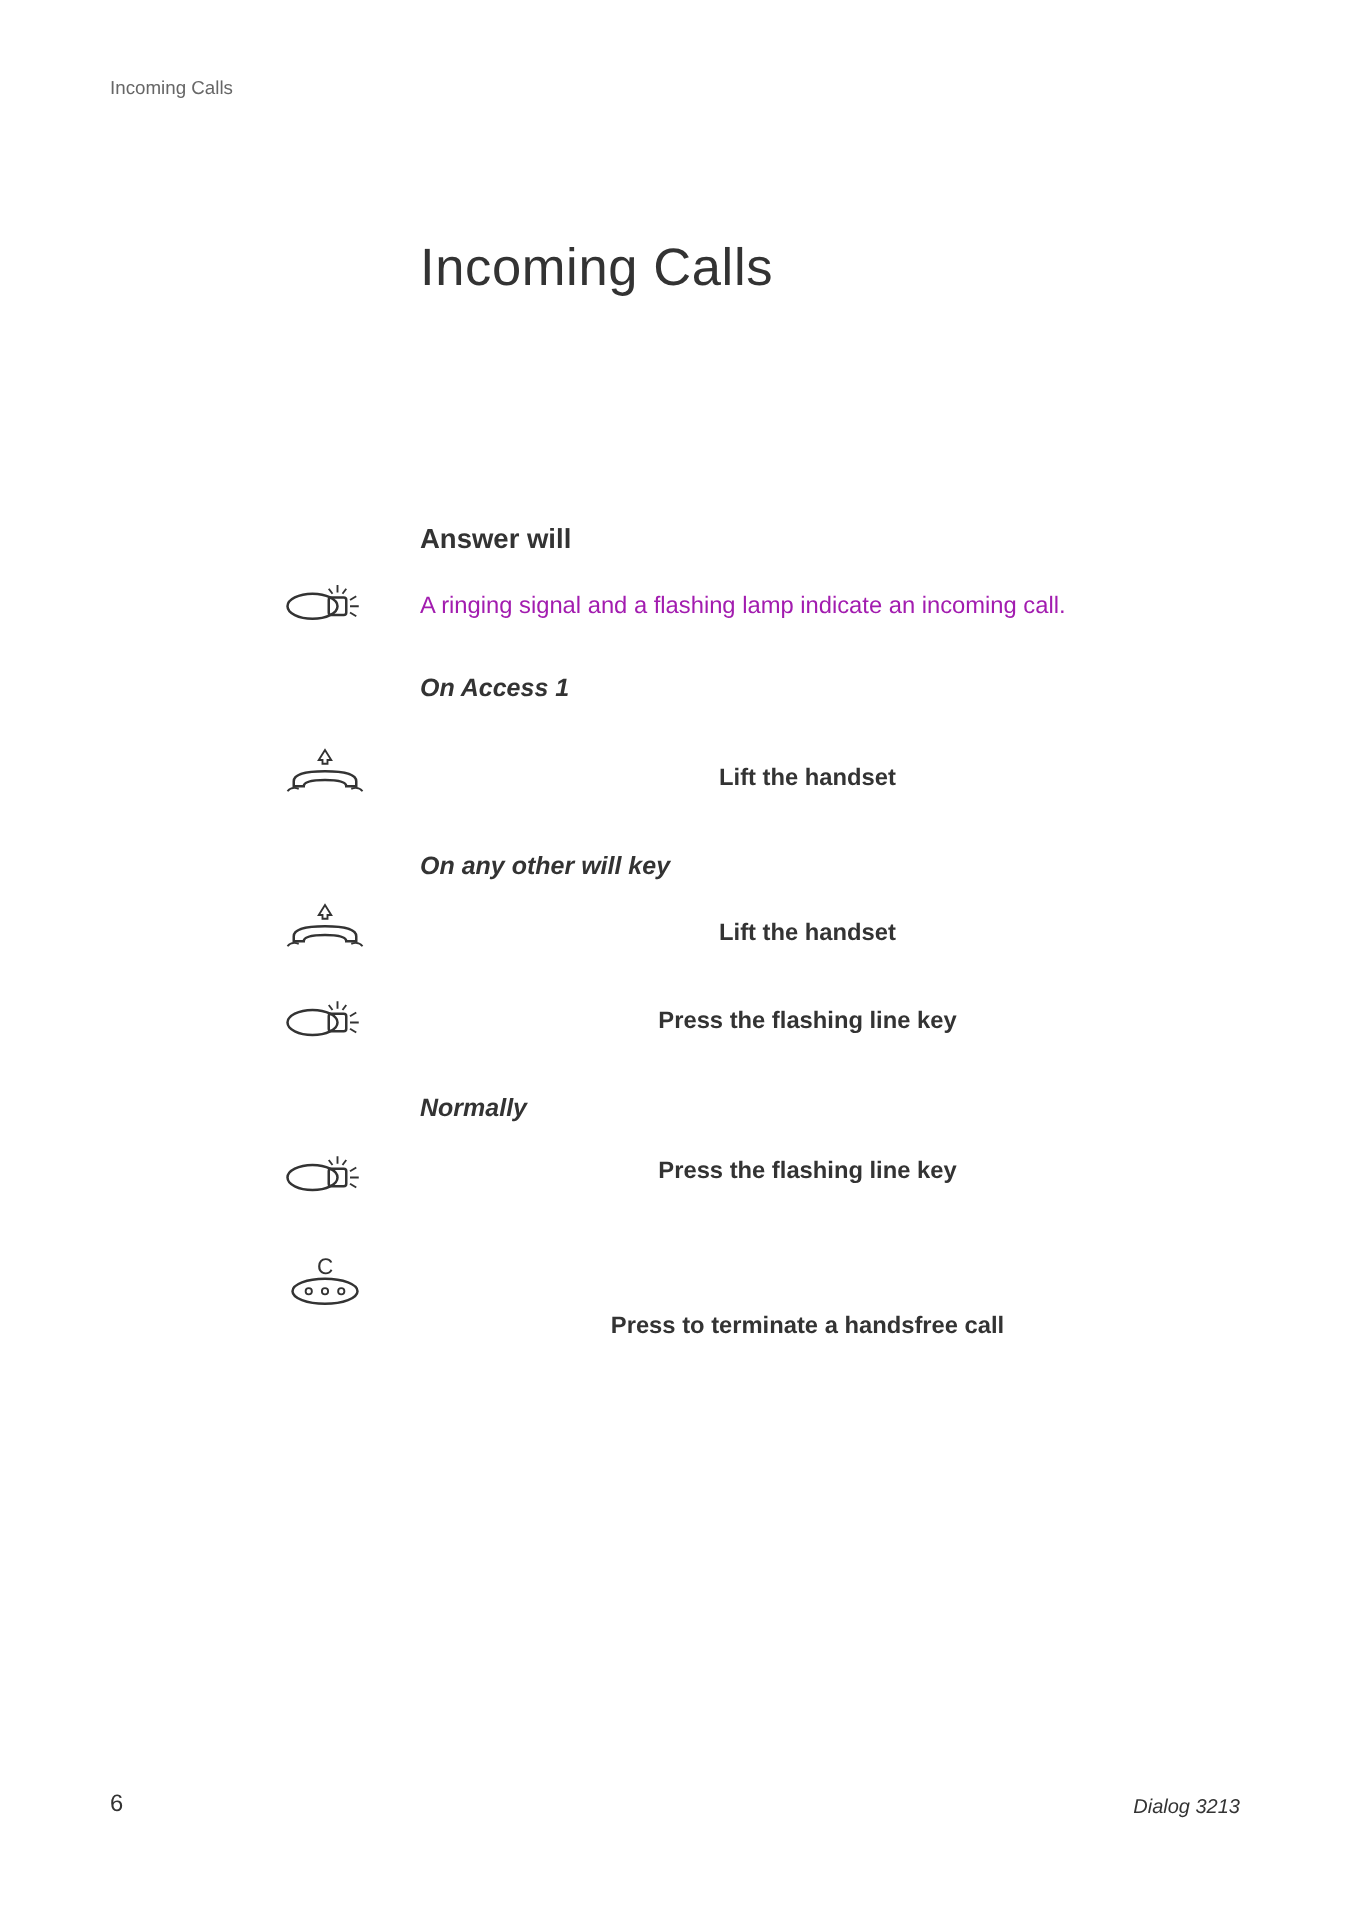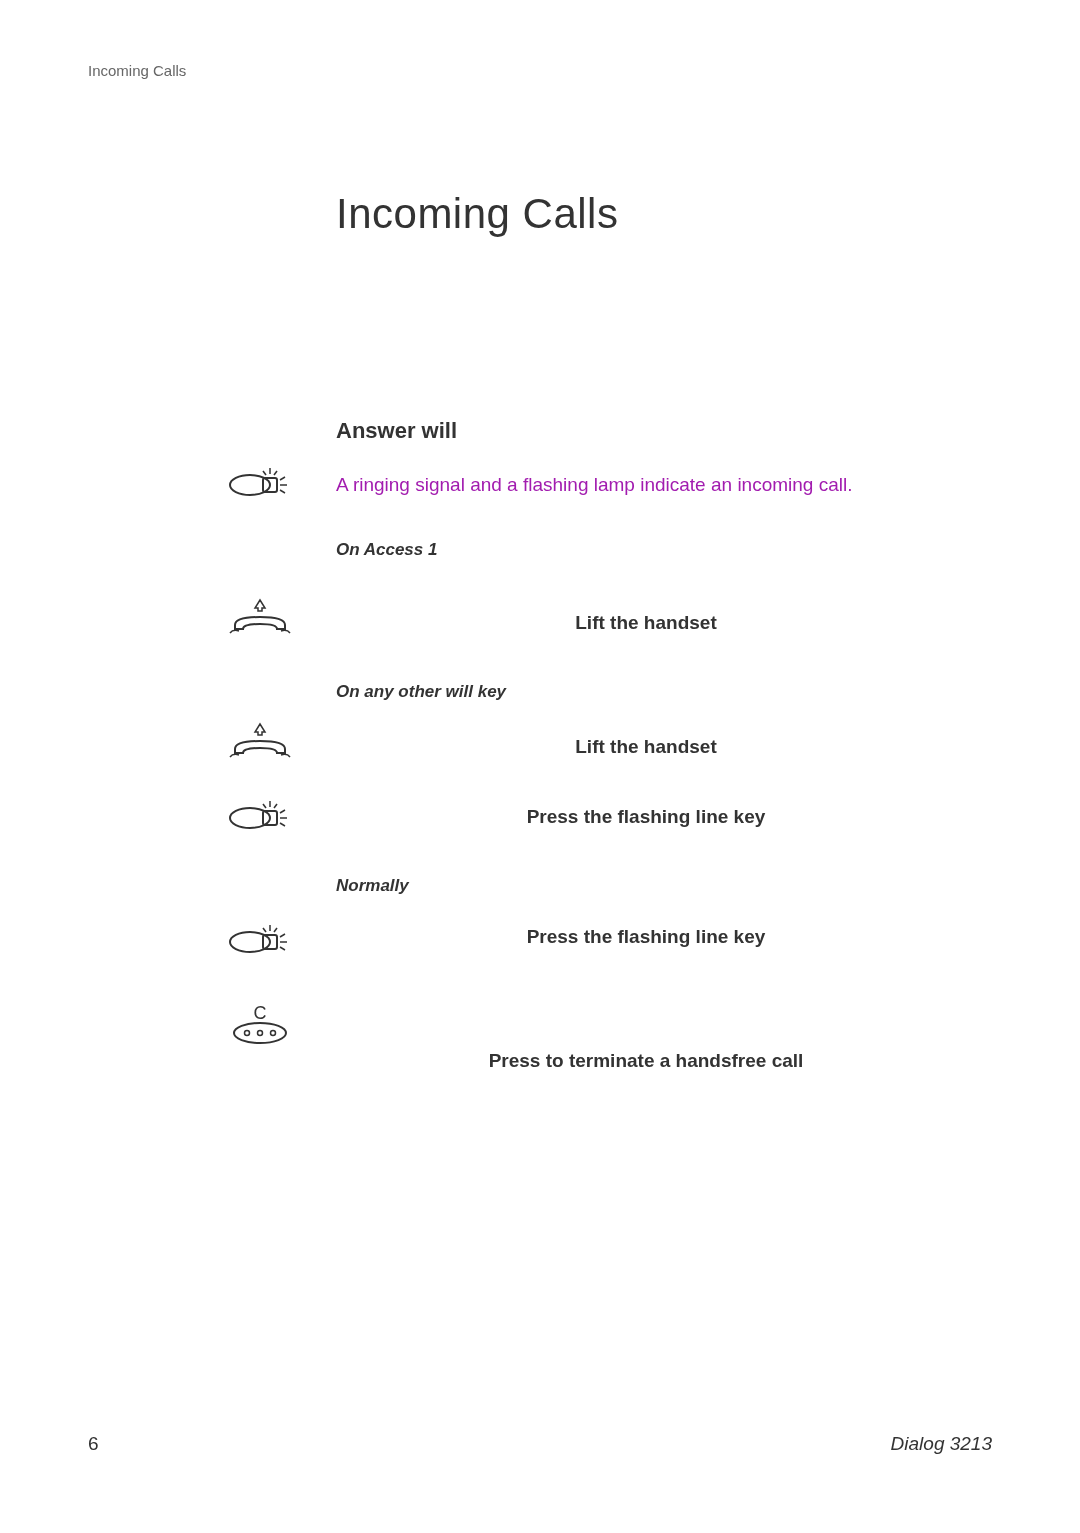--- a/index.html
+++ b/index.html
@@ -37,21 +37,21 @@
       font-size: 22px;
       font-weight: bold;
       color: #333333;
     }
     .body-text {
       font-size: 19px;
       color: #a21caf;
       line-height: 1.4;
     }
     .sub-heading {
-      font-size: 17px;
+      font-size: 20px;
       font-style: italic;
       font-weight: bold;
       color: #333333;
     }
     .bold-text {
       font-size: 19px;
       font-weight: bold;
       color: #333333;
       text-align: center;
     }
@@ -73,21 +73,21 @@
       position: absolute;
       bottom: 78px;
       left: 88px;
       font-size: 19px;
       color: #333333;
     }
     .footer-model {
       position: absolute;
       bottom: 78px;
       right: 88px;
-      font-size: 19px;
+      font-size: 16px;
       font-style: italic;
       color: #333333;
     }
   </style>
 </head>
 <body>
 
 <div class="header-text">Incoming Calls</div>
 
 <div class="page-title">Incoming Calls</div>

